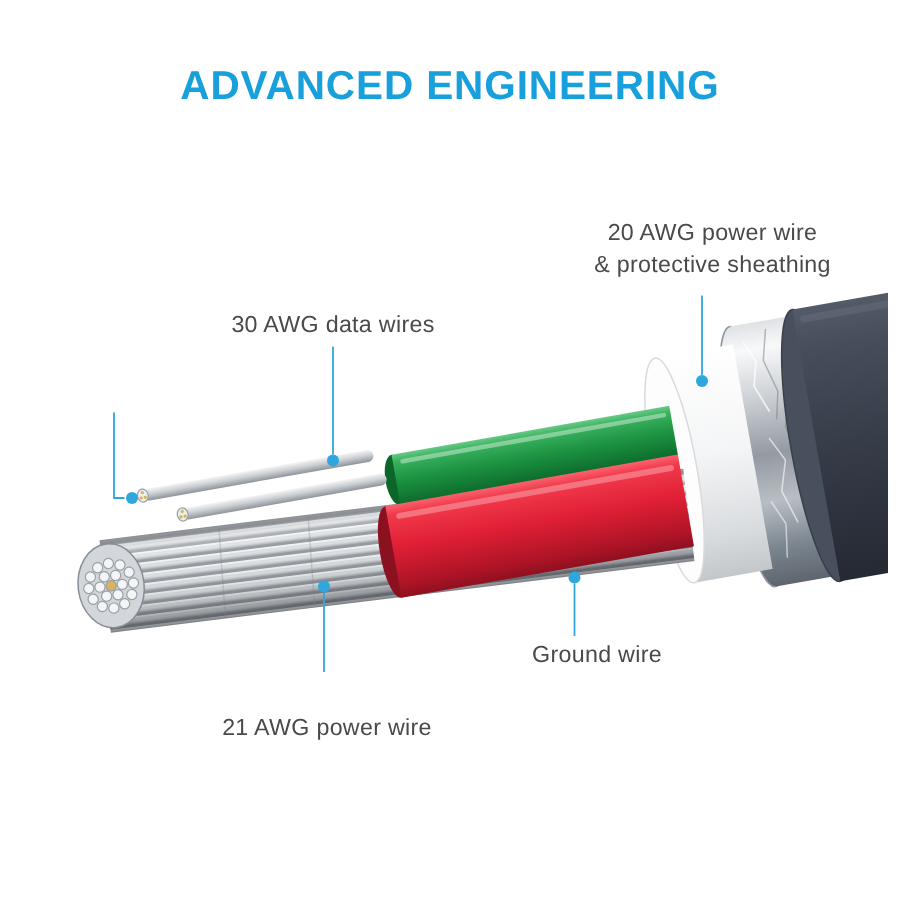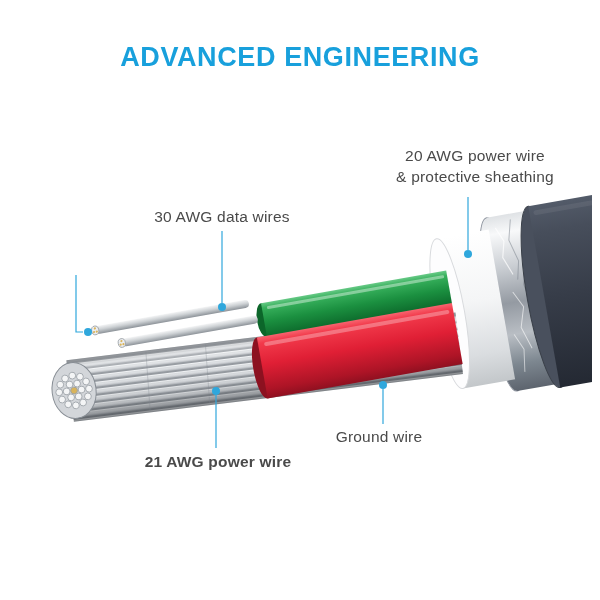--- a/index.html
+++ b/index.html
@@ -6,22 +6,22 @@
   .stage{position:relative;width:592px;height:600px;background:#ffffff;overflow:hidden;
          font-family:"Liberation Sans",sans-serif;}
   .title{position:absolute;top:42px;left:0;width:600px;margin:0;text-align:center;
          font-size:27px;font-weight:700;letter-spacing:.6px;color:#18a0dc;}
   svg.art{position:absolute;left:0;top:0;}
   .label{position:absolute;font-size:15.5px;color:#4a4a4a;text-align:center;
          white-space:pre-line;line-height:1.35;letter-spacing:.2px;}
   #lab-power20{left:345px;top:146px;width:260px;}
   #lab-data30{left:122px;top:207px;width:200px;text-align:center;}
   #lab-aramid{left:8px;top:229px;width:145px;}
-  #lab-ground{left:299px;top:427px;width:160px;}
-  #lab-power21{left:98px;top:452px;width:240px;font-weight:bold;}
+  #lab-ground{left:318px;top:427px;width:160px;}
+  #lab-power21{left:98px;top:476px;width:240px;}
 </style>
 </head>
 <body>
 
 <div class="stage">
 
   <h1 class="title">ADVANCED ENGINEERING</h1>
 
   <svg class="art" width="600" height="600" viewBox="0 0 600 600">
     <defs>

